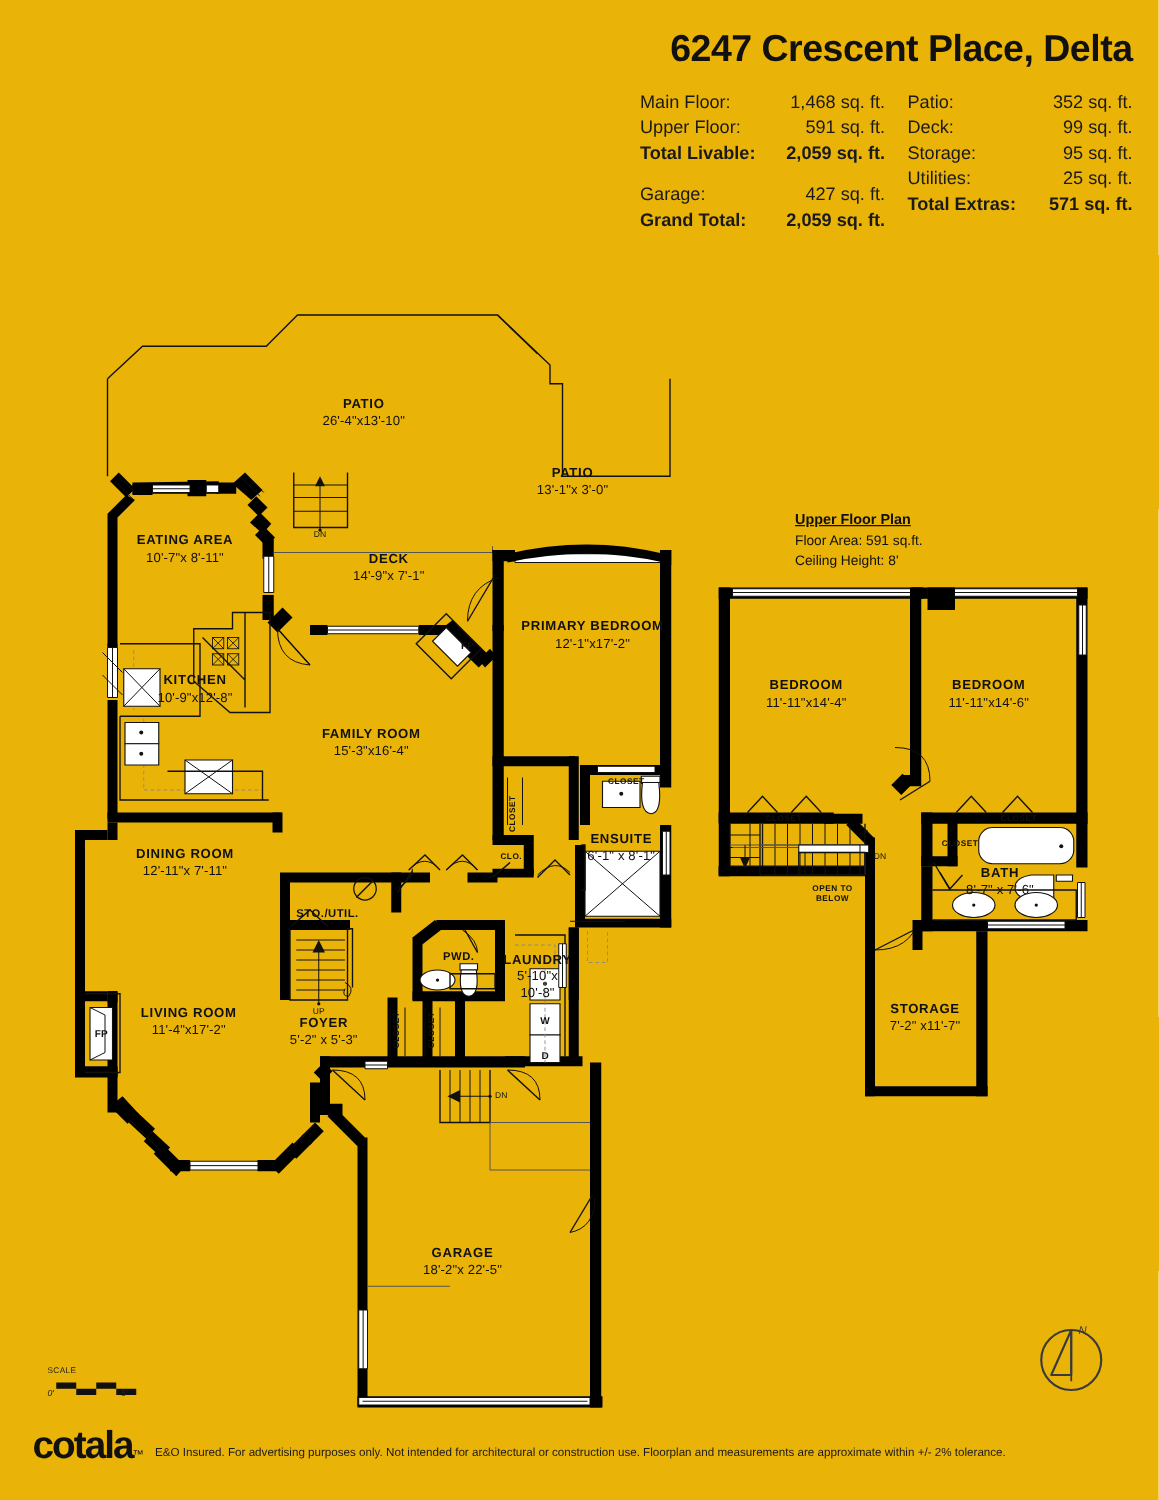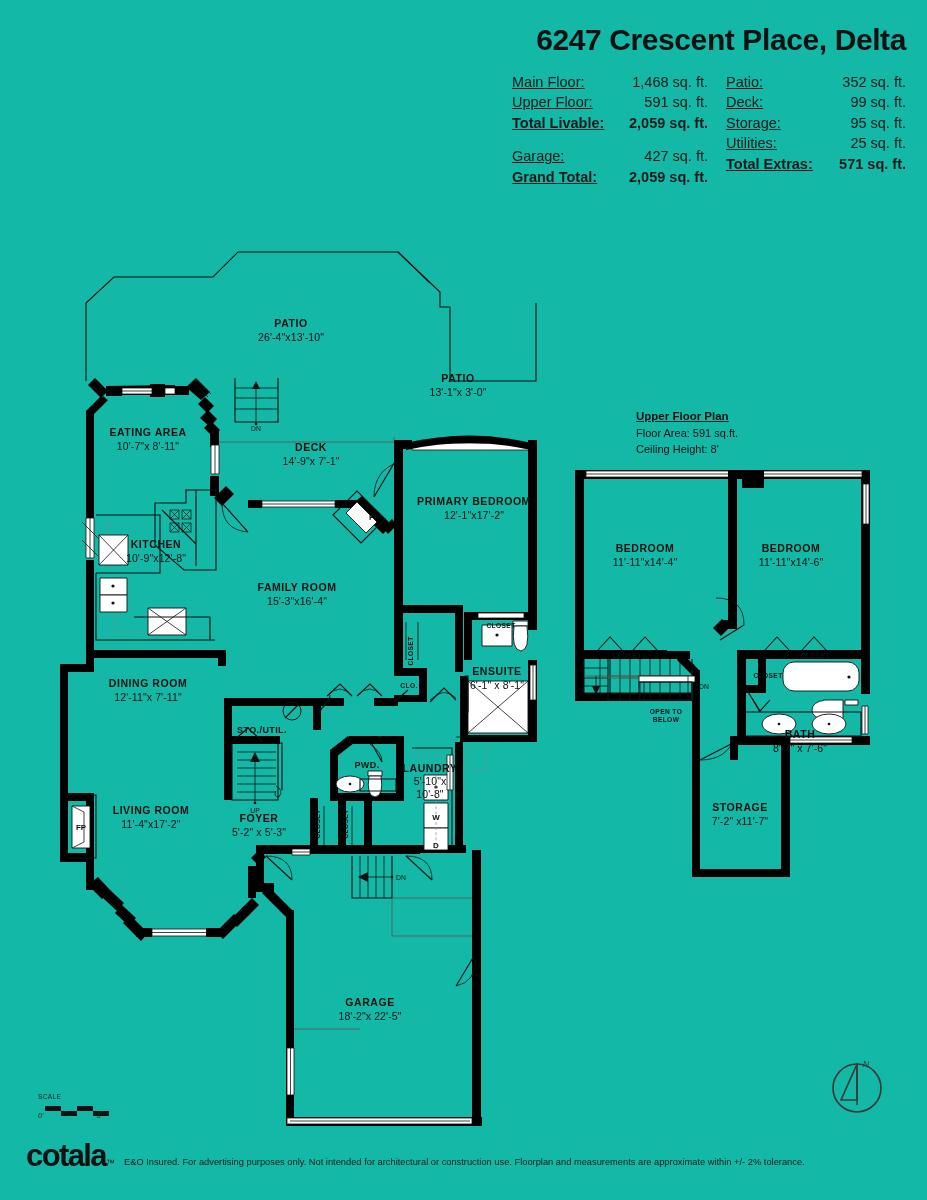--- a/index.html
+++ b/index.html
@@ -5,21 +5,21 @@
   * { box-sizing: border-box; }
   html, body {
     margin: 0; padding: 0;
     background: #ffffff;
     font-family: "Liberation Sans", sans-serif;
   }
   #page {
     position: relative;
     width: 927px;
     height: 1200px;
-    background: #14b8a6;
+    background: #eab308;
     overflow: hidden;
   }
 
   
   #header {
     position: absolute;
     left: 486px; top: 24px;
     width: 420px;
   }
   #title {
@@ -40,21 +40,21 @@
   .stat-col { font-size: 14.5px; color: #1a1a1a; }
   .stat-col.left { width: 196px; }
   .stat-col.right { width: 180px; }
   .stat-row {
     display: flex;
     justify-content: space-between;
     line-height: 1.42;
     white-space: nowrap;
   }
   .stat-row.bold { font-weight: bold; }
-  .stat-row .lbl { padding-right: 6px; text-decoration: underline; }
+  .stat-row .lbl { padding-right: 6px; }
   .stat-row .val { text-align: right; }
   .stat-gap { height: 13px; }
 
   
   .plan-caption { position: absolute; font-size: 11px; color: #111; line-height: 1.45; }
   .plan-caption .ttl {
     font-weight: bold;
     font-size: 11.5px;
     text-decoration: underline;
     display: block;
@@ -690,21 +690,21 @@
   <div class="tag thin" style="left:401px; top:877px;">DN</div>
 
   <div class="room two-line" style="left:645px; top:556px;">
     <span class="nm">BEDROOM</span>
     <span class="dm">11'-11"x14'-4"</span>
   </div>
   <div class="room two-line" style="left:791px; top:556px;">
     <span class="nm">BEDROOM</span>
     <span class="dm">11'-11"x14'-6"</span>
   </div>
-  <div class="room two-line" style="left:800px; top:706px;margin-top:36px;">
+  <div class="room two-line" style="left:800px; top:706px;">
     <span class="nm">BATH</span>
     <span class="dm">8'-7" x  7'-6"</span>
   </div>
   <div class="room two-line" style="left:740px; top:815px;">
     <span class="nm">STORAGE</span>
     <span class="dm">7'-2" x11'-7"</span>
   </div>
   <div class="room tiny" style="left:627px; top:656px;">
     <span class="nm">CLOSET</span>
   </div>

